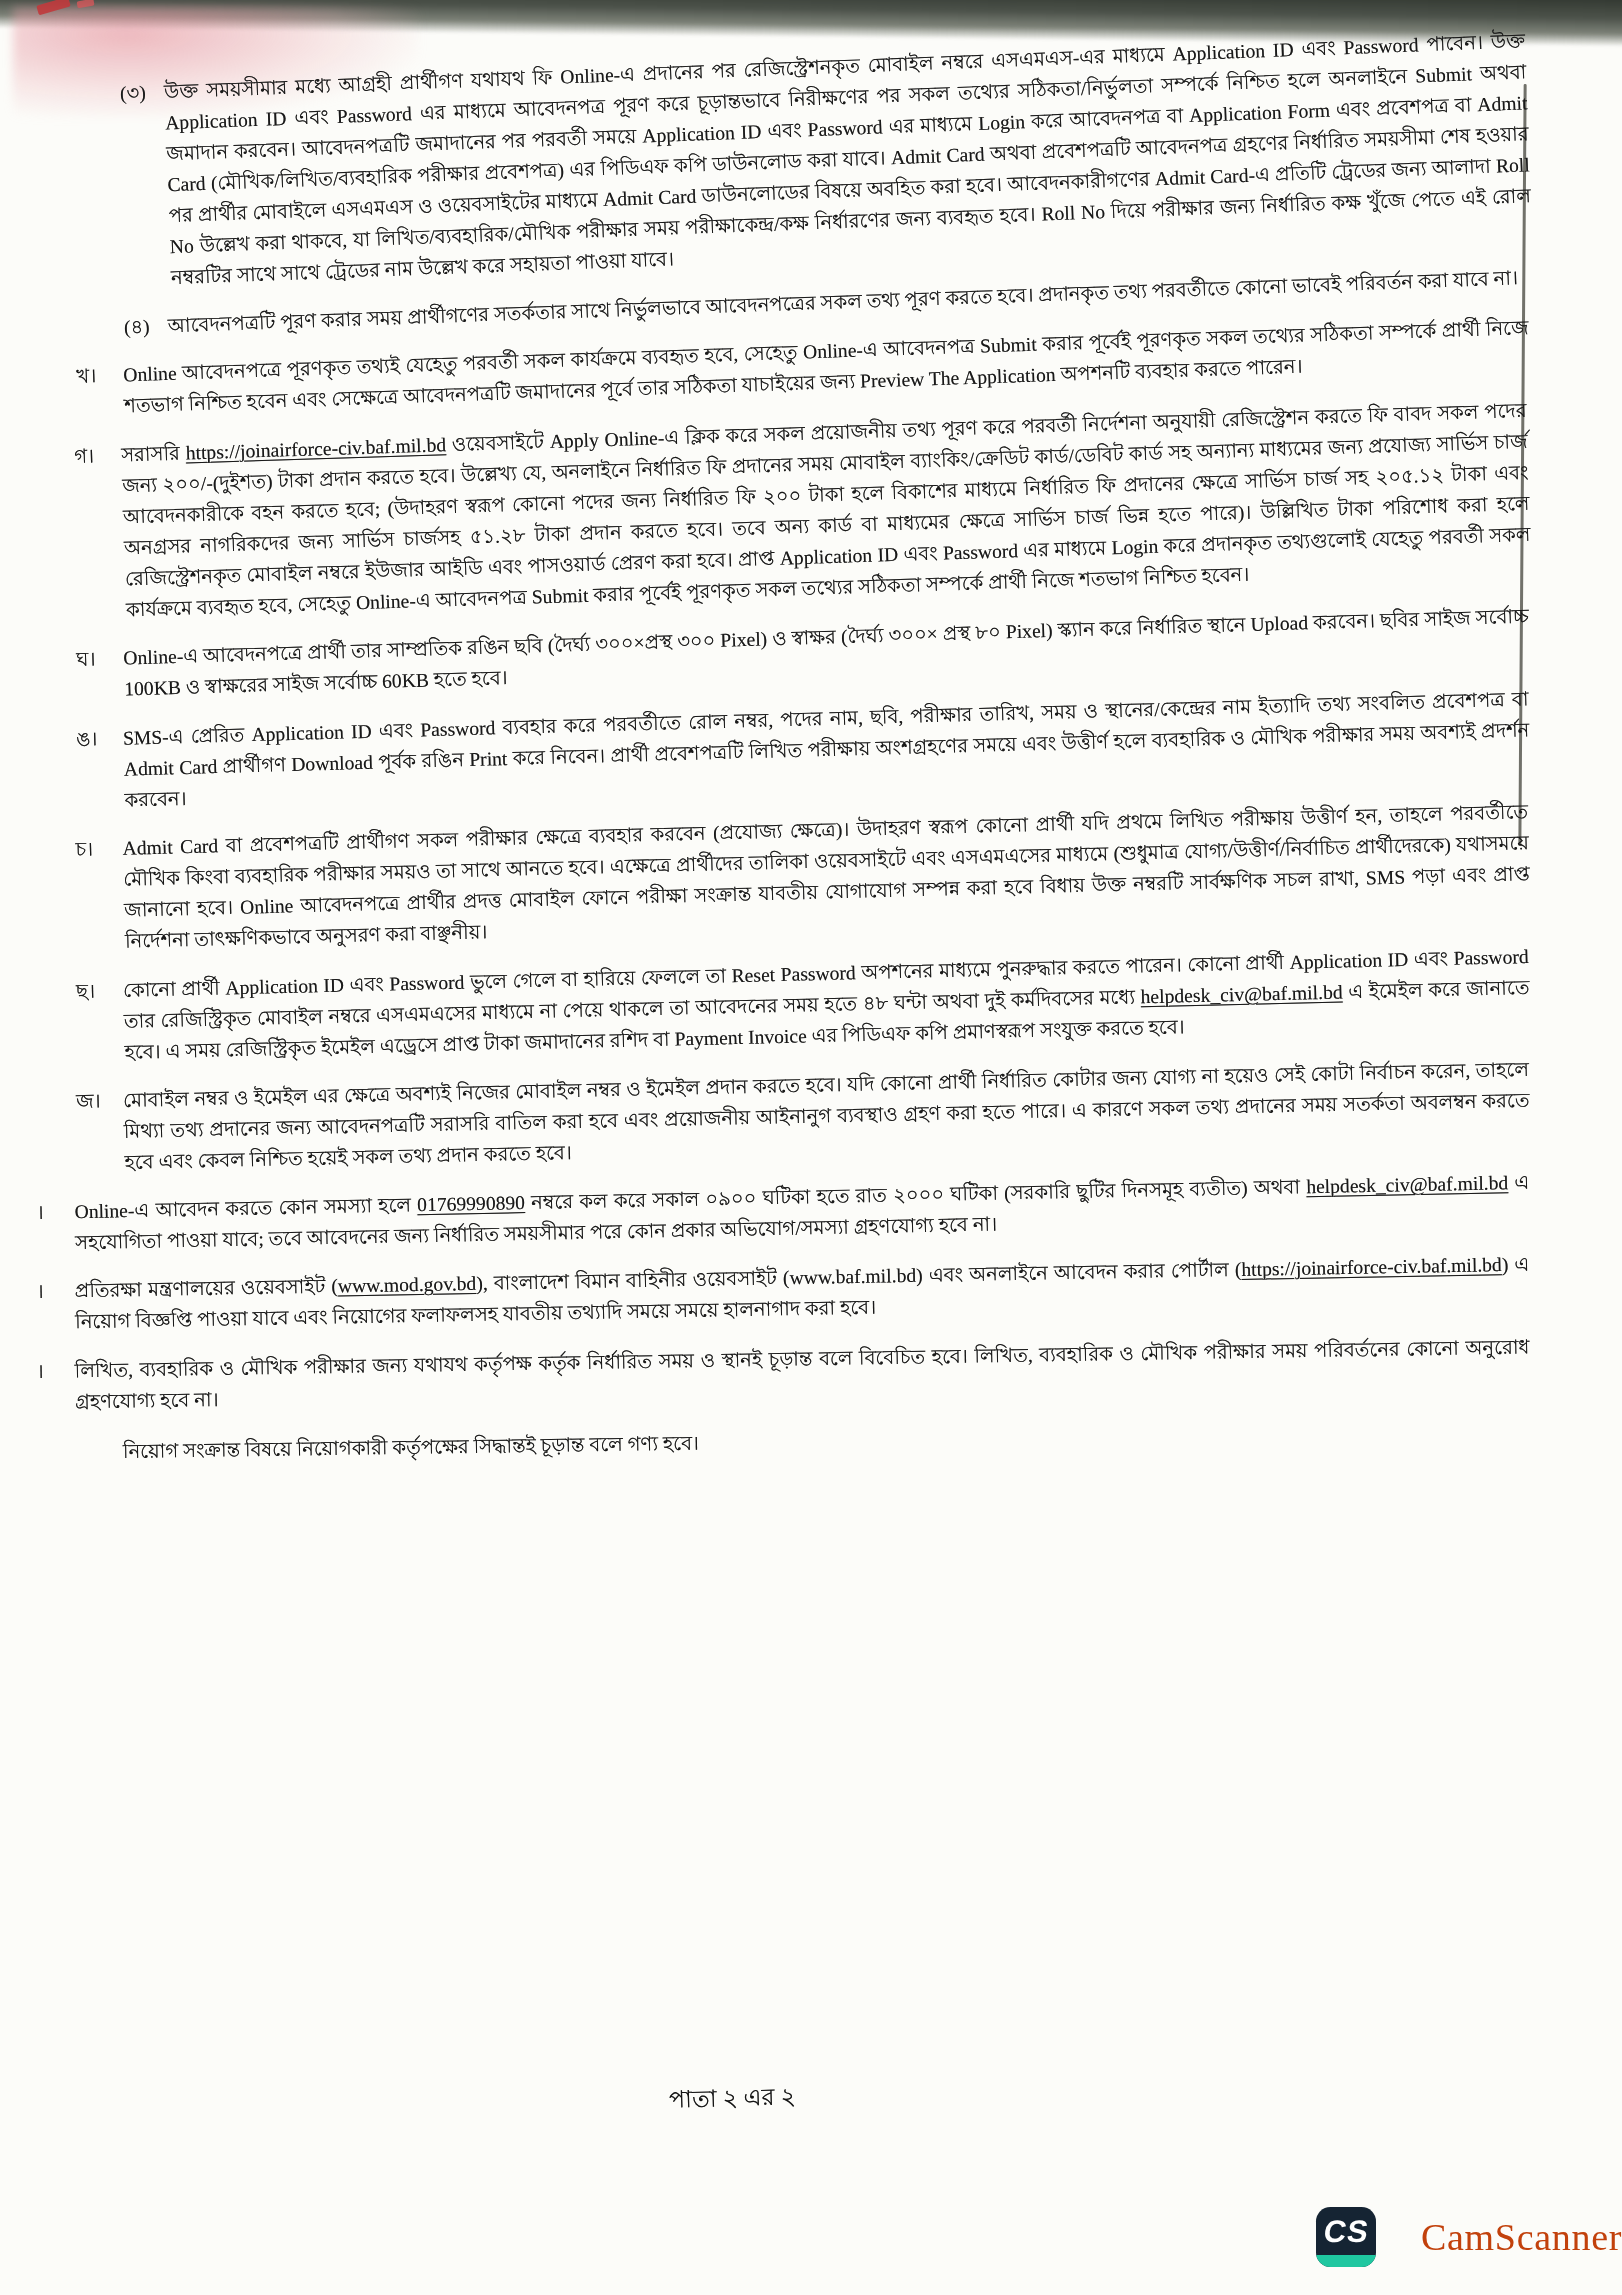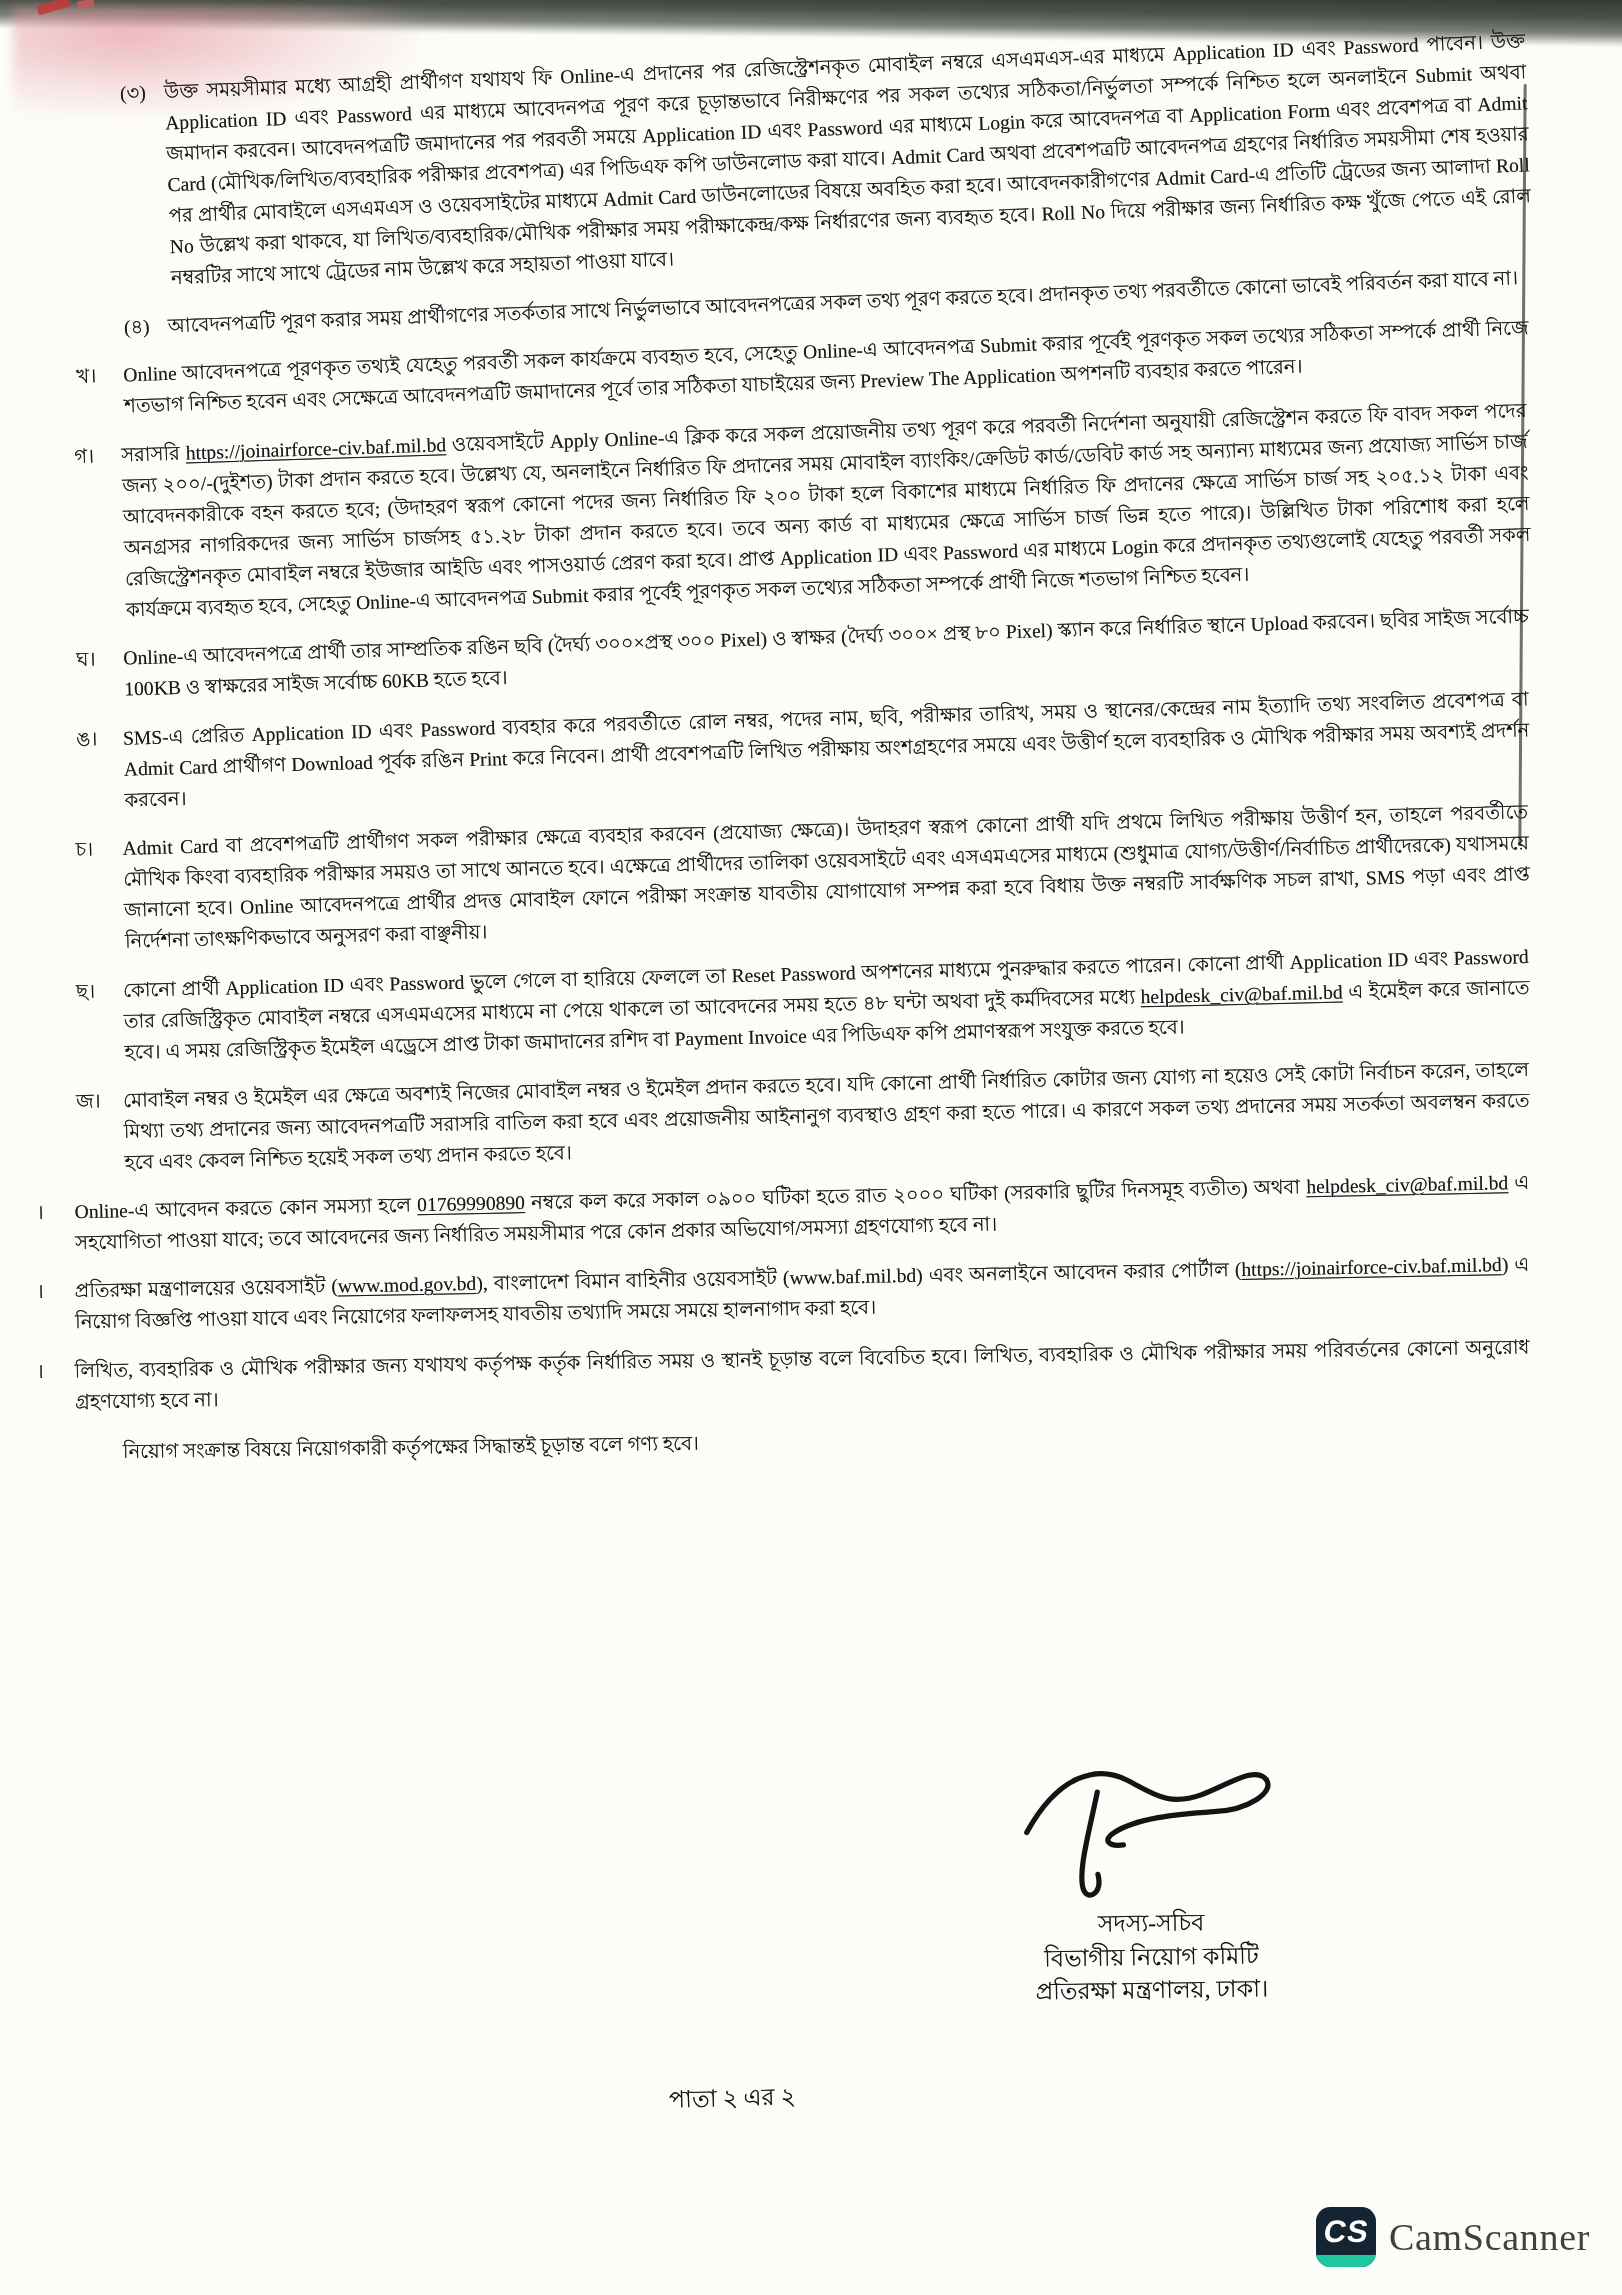--- a/index.html
+++ b/index.html
@@ -64,21 +64,21 @@
   .wm{position:absolute;left:1316px;top:2207px;display:flex;align-items:center;gap:13px;}
   .badge{
     width:60px;height:60px;border-radius:14.4px;background:#152433;position:relative;
     overflow:hidden;display:flex;align-items:center;justify-content:center;flex:0 0 60px;
   }
   .badge .strip{position:absolute;left:0;right:0;bottom:0;height:12.4px;background:#1fc7a0;}
   .badge .cs{
     color:#ffffff;font-family:"Liberation Sans",sans-serif;font-weight:800;font-size:31px;
     transform:skewX(-8deg);margin-top:-9.2px;letter-spacing:0.7px;
   }
-  .wm-name{font-family:"Liberation Serif",serif;font-size:38px;color:#404040;letter-spacing:0.7px;}
+  .wm-name{font-family:"Liberation Serif",serif;font-size:38px;color:#c2410c;letter-spacing:0.7px;margin-left:32px;}
 </style>
 </head>
 <body>
 
 <div class="page">
 
   <div class="scan-edge-top"></div>
   <div class="pink-smudge"></div>
   <div class="red-mark-a"></div>
   <div class="red-mark-b"></div>
@@ -132,30 +132,20 @@
       <div class="para cut" style="transform: rotate(-0.94deg);">
     <div class="marker">।</div>
     <div class="ptext">লিখিত, ব্যবহারিক ও মৌখিক পরীক্ষার জন্য যথাযথ কর্তৃপক্ষ কর্তৃক নির্ধারিত সময় ও স্থানই চূড়ান্ত বলে বিবেচিত হবে। লিখিত, ব্যবহারিক ও মৌখিক পরীক্ষার সময় পরিবর্তনের কোনো অনুরোধ গ্রহণযোগ্য হবে না।</div>
   </div>
       <div class="para noMark" style="transform: rotate(-0.83deg);">
     <div class="marker"></div>
     <div class="ptext">নিয়োগ সংক্রান্ত বিষয়ে নিয়োগকারী কর্তৃপক্ষের সিদ্ধান্তই চূড়ান্ত বলে গণ্য হবে।</div>
   </div>
     </div>
 
-  <div class="sig">
-    <svg width="307" height="144" viewBox="0 0 470 220" aria-hidden="true">
-      <path d="M44 120 C 92 32, 152 16, 198 40 C 240 62, 262 80, 312 62 C 352 47, 392 18, 410 38 C 426 58, 382 86, 330 88 C 272 92, 212 98, 178 120 C 160 131, 168 142, 192 139 M 152 58 C 140 118, 120 186, 132 210 C 140 224, 160 212, 153 184" fill="none" stroke="#141414" stroke-width="8" stroke-linecap="round" stroke-linejoin="round"></path>
-    </svg>
-    <div class="sig-lines">
-      <div>সদস্য-সচিব</div>
-      <div>বিভাগীয় নিয়োগ কমিটি</div>
-      <div>প্রতিরক্ষা মন্ত্রণালয়, ঢাকা।</div>
-    </div>
-  </div>
 
   <div class="footer">পাতা ২ এর ২</div>
 
   <div class="wm">
     <div class="badge">
       <span class="cs">CS</span>
       <span class="strip"></span>
     </div>
     <div class="wm-name">CamScanner</div>
   </div>

